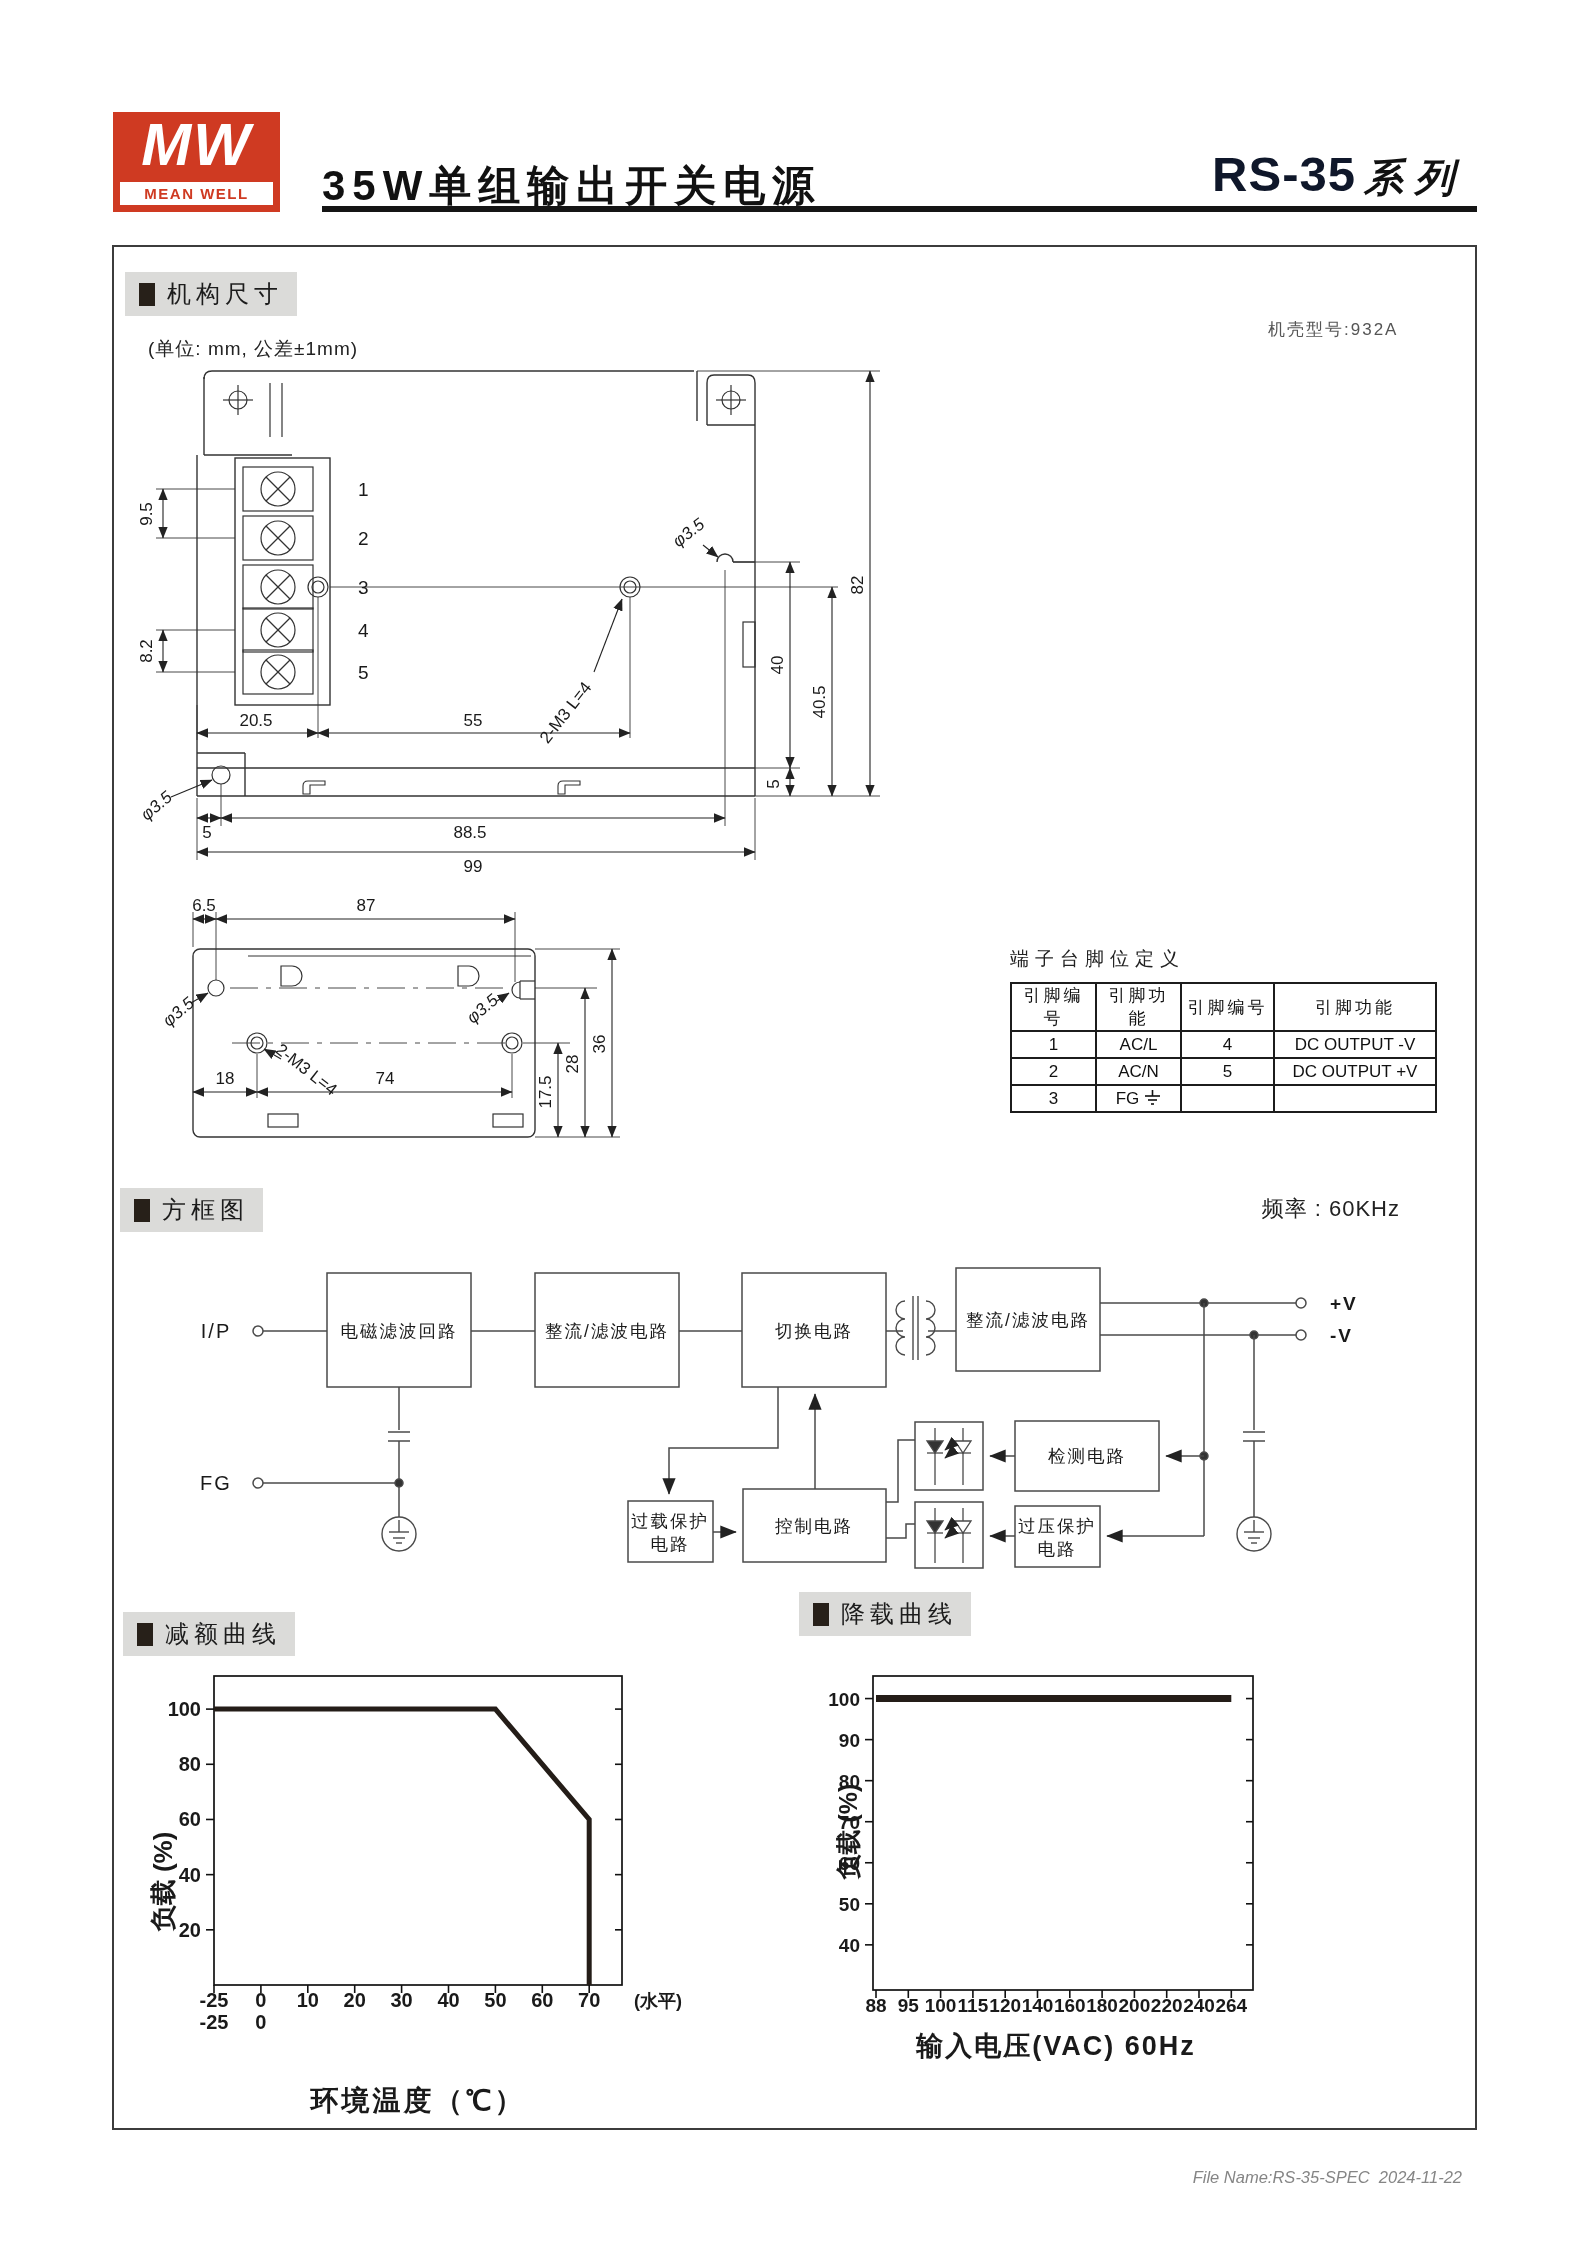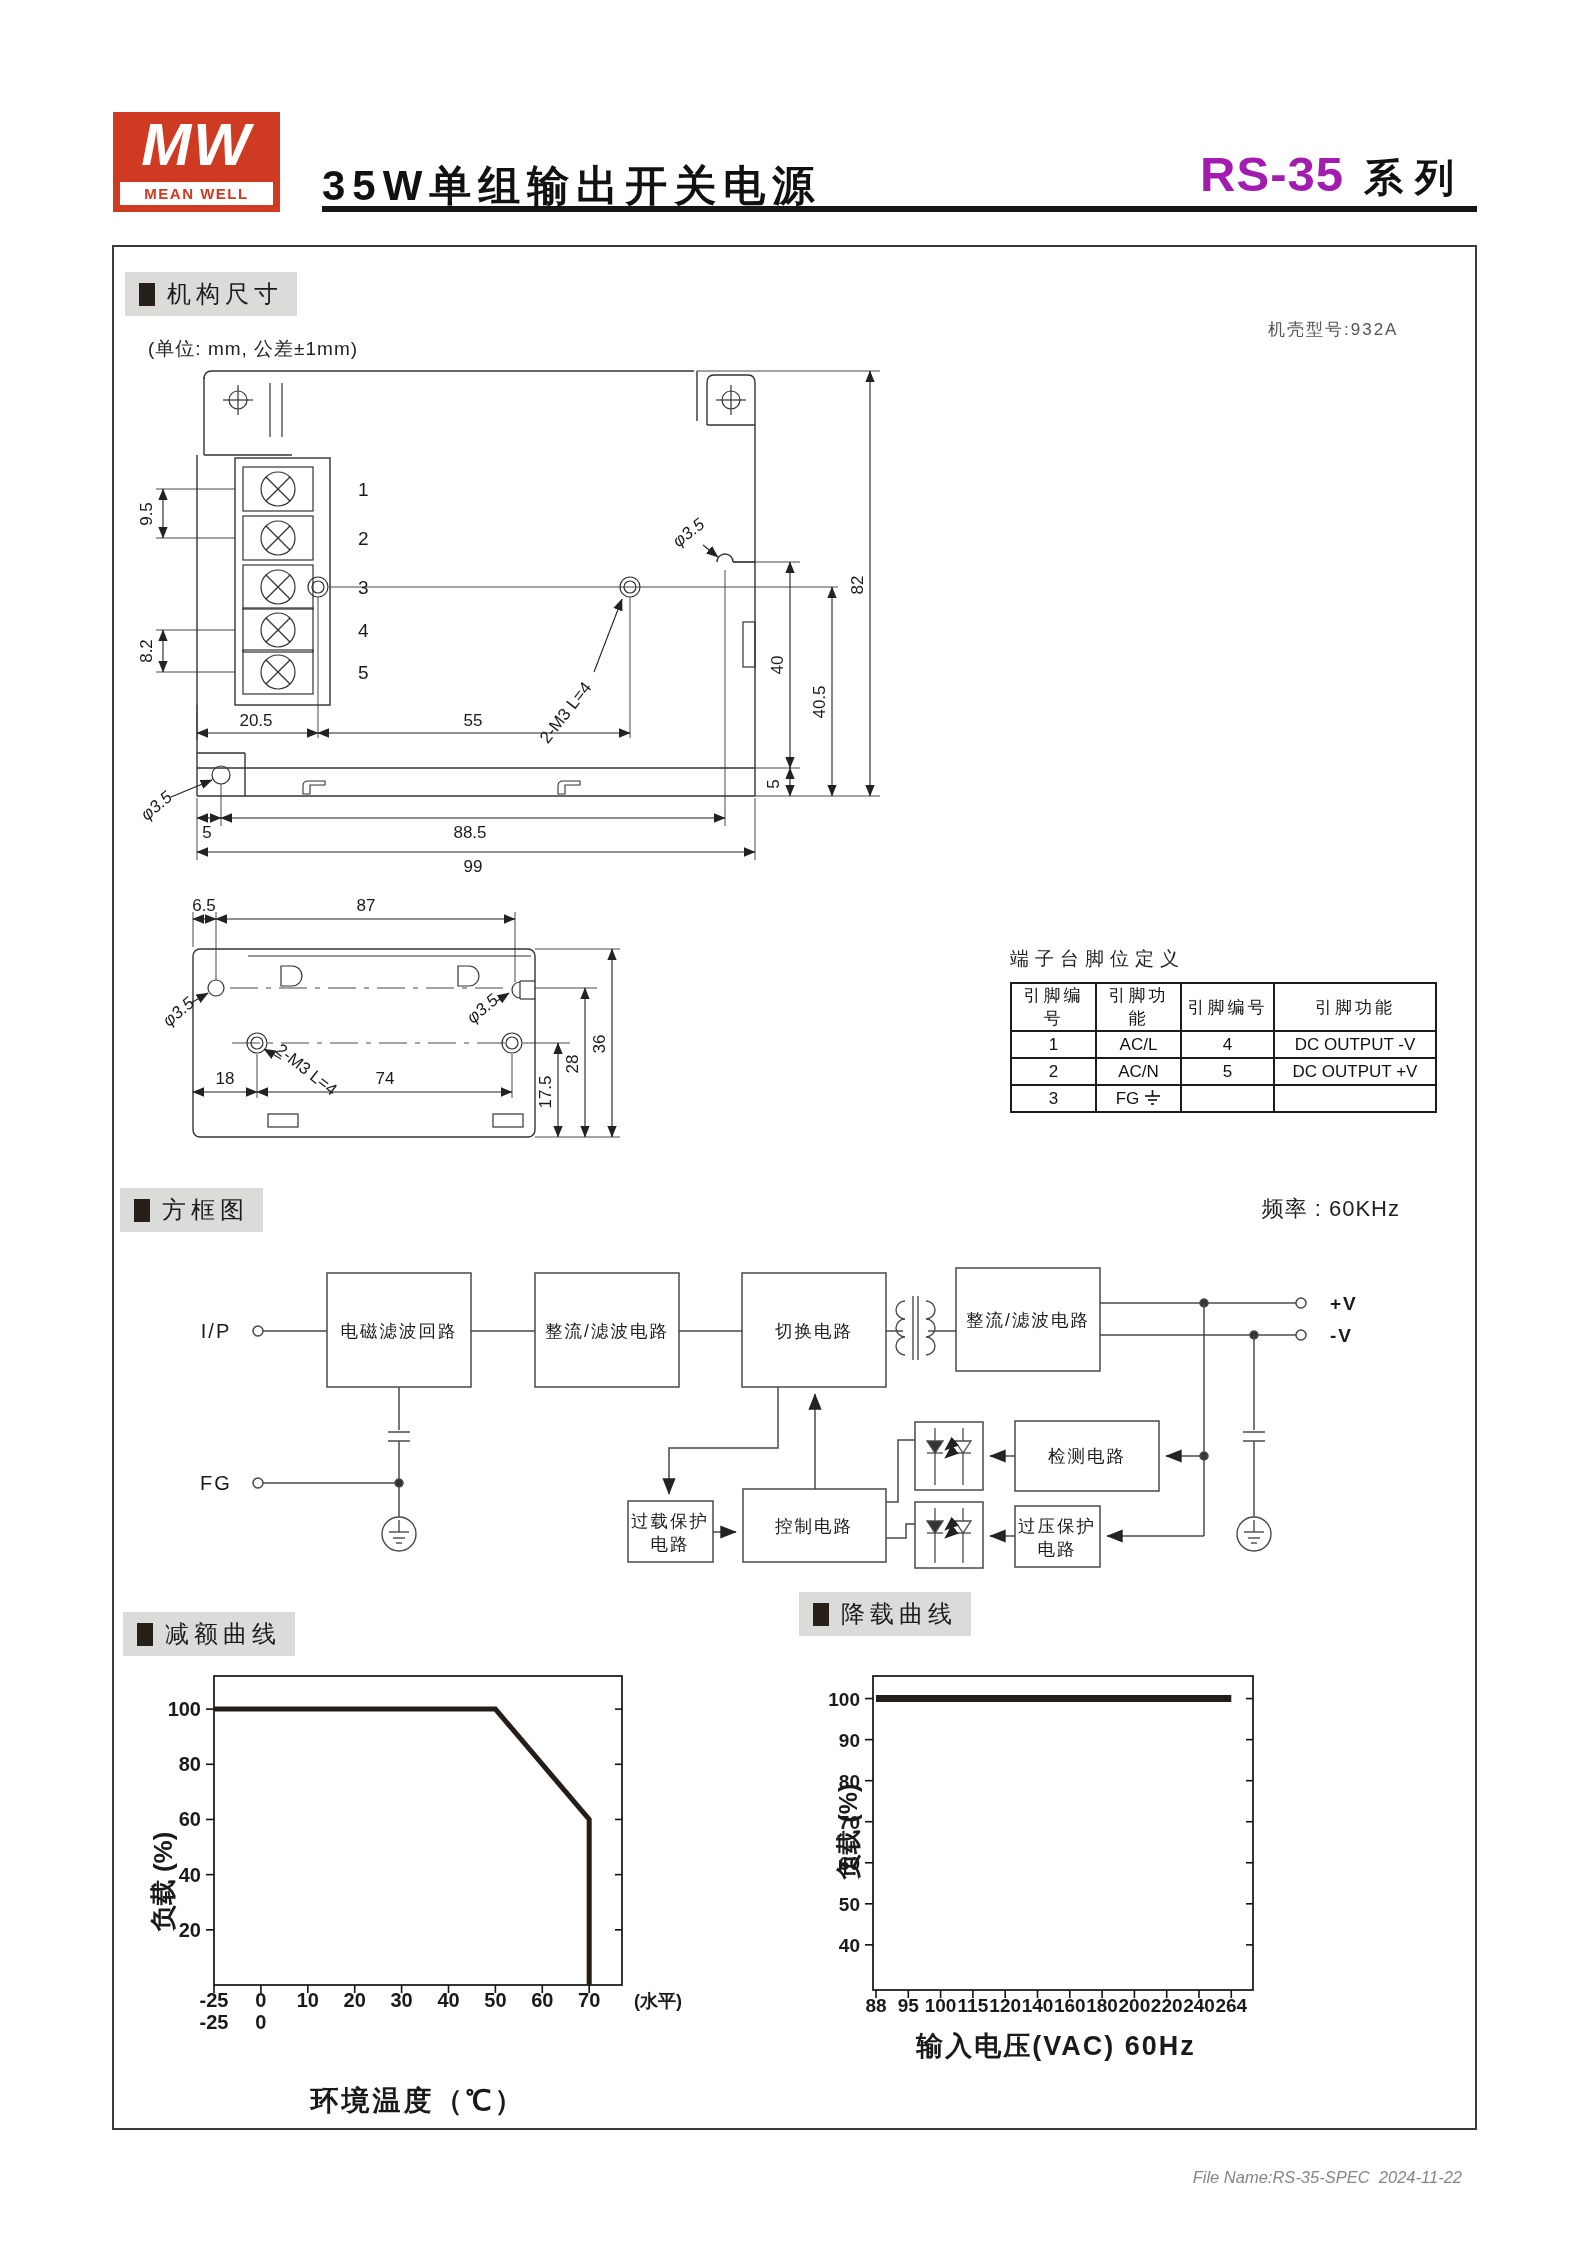--- a/index.html
+++ b/index.html
@@ -9,22 +9,22 @@
   
   .logo { position:absolute; left:113px; top:112px; width:167px; height:100px; background:#cf3a22; }
   .logo .mw { position:absolute; top:-2px; left:0; right:0; height:72px; color:#fff;
               font-size:60px; font-weight:800; font-style:italic; text-align:center; letter-spacing:2px; }
   .logo .strip { position:absolute; left:7px; right:7px; bottom:7px; height:23px; background:#fff;
                  color:#cf3a22; font-size:15px; font-weight:800; letter-spacing:1.5px;
                  display:flex; align-items:center; justify-content:center; }
   .doc-title { position:absolute; left:322px; top:158px; font-size:42px; font-weight:700;
                letter-spacing:7px; color:#111; }
   .series { position:absolute; top:146px; right:121px; display:flex; align-items:baseline; }
-  .series .code { font-size:49px; font-weight:800; color:#a21caf; letter-spacing:1px; }
-  .series .suffix { font-size:39px; font-weight:600; color:#111; letter-spacing:12px; margin-left:20px; }
+  .series .code { font-size:49px; font-weight:800; color:#0f172a; letter-spacing:1px; }
+  .series .suffix { font-size:39px; font-weight:600; color:#111; letter-spacing:12px; margin-left:8px;font-style:italic; }
   .title-rule { position:absolute; left:322px; top:206px; width:1155px; height:6px; background:#151515; }
 
   .frame { position:absolute; left:112px; top:245px; width:1365px; height:1885px; border:2px solid #3c3c3c; }
 
   .sec-head { position:absolute; background:#dbdbd9; display:flex; align-items:center;
               padding:12px 14px; height:44px; }
   .sec-head .sq { width:16px; height:23px; background:#272019; margin-right:12px; }
   .sec-head .txt { font-size:24px; letter-spacing:5px; color:#1c1c1c; }
 
   .note { position:absolute; font-size:19px; color:#222; letter-spacing:1px; }

